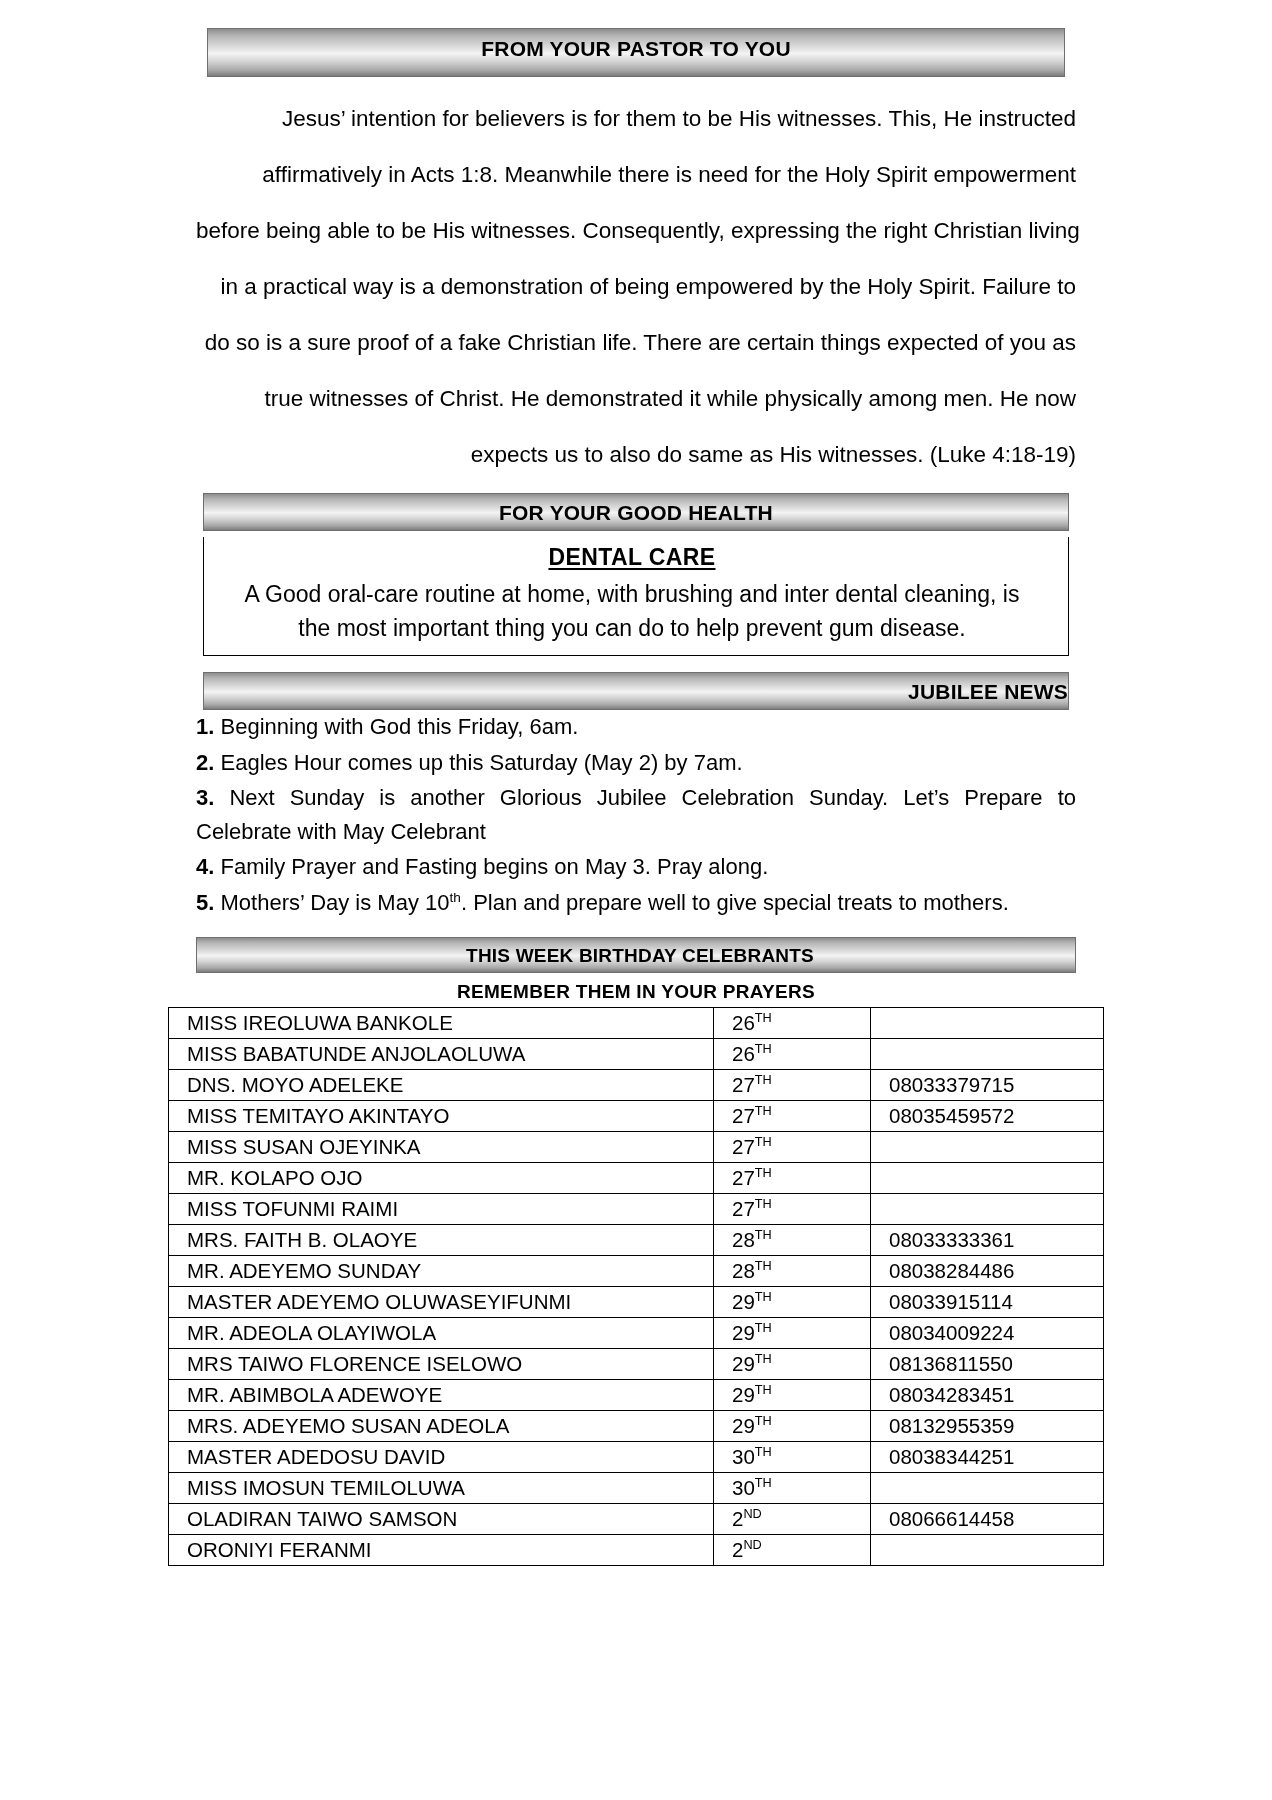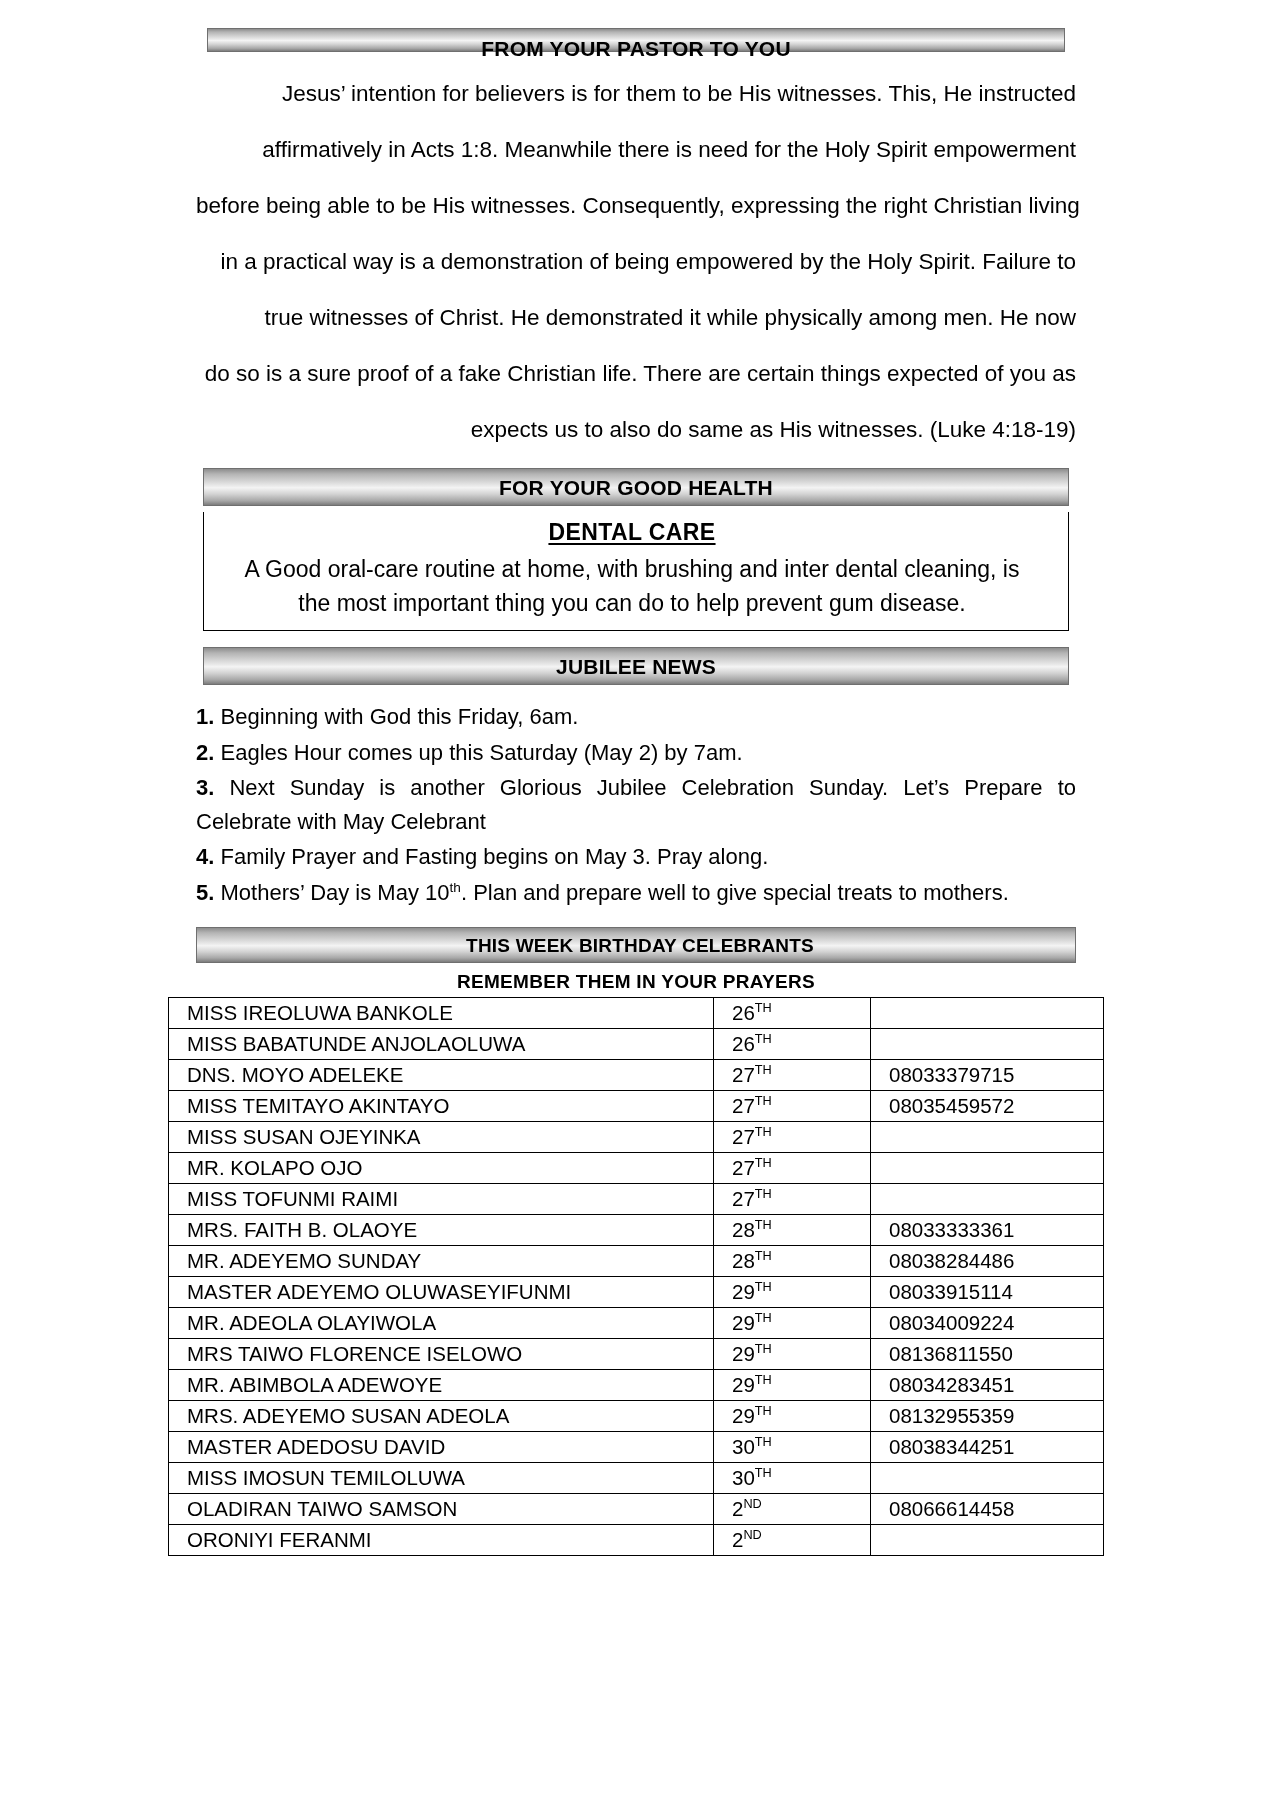--- a/index.html
+++ b/index.html
@@ -19,21 +19,21 @@
     width: 1272px;
     height: 1800px;
     box-sizing: border-box;
     padding: 28px 0 0 0;
   }
 
   
   .banner {
     position: relative;
     box-sizing: border-box;
-    height: 24px;
+    height: 49px;
     line-height: 40px;
     text-align: center;
     background: linear-gradient(to bottom,
         #8d8d8d 0%,
         #b4b4b4 14%,
         #e9e9e9 46%,
         #f4f4f4 52%,
         #d2d2d2 70%,
         #a8a8a8 88%,
         #7c7c7c 100%);
@@ -48,24 +48,25 @@
     margin: 0 auto;
     width: 858px;
   }
   .banner-health {
     margin: 6px auto;
     width: 866px;
     height: 38px;
     line-height: 38px;
   }
   .banner-jubilee {
-    margin: 15px auto;
+    margin: 0 auto;
     width: 866px;
     height: 38px;
     line-height: 38px;
+    text-align: right;
   }
   .banner-birthday {
     margin: 0 auto;
     width: 880px;
     height: 36px;
     line-height: 36px;
     font-size: 19px;
     padding-left: 8px;
   }
 
@@ -171,22 +172,22 @@
 
 <div class="page">
 
   <div class="banner banner-pastor">FROM YOUR PASTOR TO YOU</div>
 
   <div class="pastor-body">
       <div class="pastor-line">Jesus’ intention for believers is for them to be His witnesses. This, He instructed</div>
       <div class="pastor-line">affirmatively in Acts 1:8. Meanwhile there is need for the Holy Spirit empowerment</div>
       <div class="pastor-line">before being able to be His witnesses. Consequently, expressing the right Christian living</div>
       <div class="pastor-line">in a practical way is a demonstration of being empowered by the Holy Spirit. Failure to</div>
+      <div class="pastor-line">do so is a sure proof of a fake Christian life. There are certain things expected of you as</div>
       <div class="pastor-line">true witnesses of Christ. He demonstrated it while physically among men. He now</div>
-      <div class="pastor-line">do so is a sure proof of a fake Christian life. There are certain things expected of you as</div>
       <div class="pastor-line">expects us to also do same as His witnesses. (Luke 4:18-19)</div>
     </div>
 
   <div class="health-wrap">
     <div class="banner banner-health">FOR YOUR GOOD HEALTH</div>
     <div class="health-box">
       <div class="health-sub">DENTAL CARE</div>
       <div class="health-text">A Good oral-care routine at home, with brushing and inter dental cleaning, is the most important thing you can do to help prevent gum disease.</div>
     </div>
   </div>

